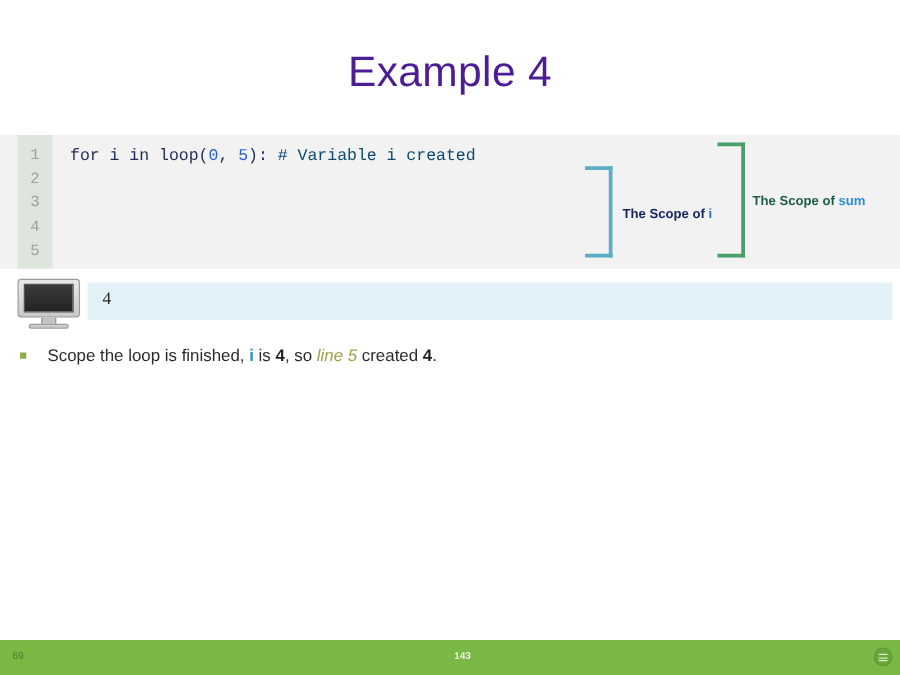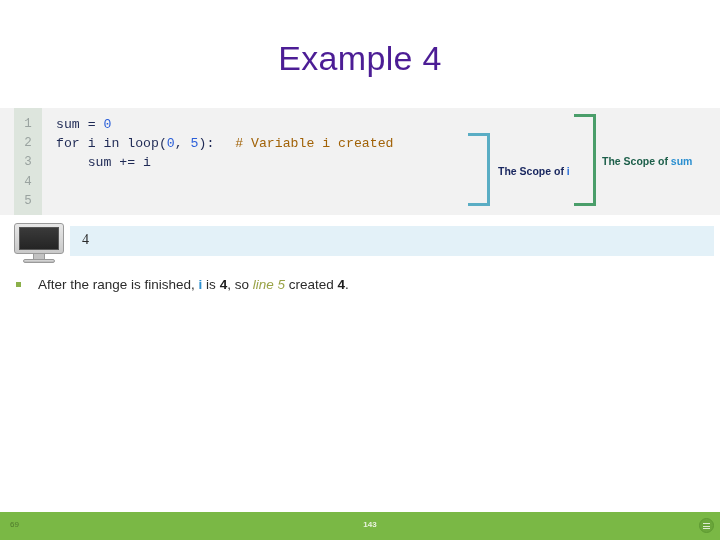--- a/index.html
+++ b/index.html
@@ -66,21 +66,21 @@
     left: 56px;
     top: 7px;
     font-family: "Liberation Mono", "DejaVu Sans Mono", monospace;
     font-size: 13.2px;
     line-height: 19.2px;
     color: #1f2a55;
     white-space: pre;
   }
   .code-lines div { height: 19.2px; }
   .tok-num { color: #2b5fd9; }
-  .tok-comment { color: #a16207; margin-left: 13px; }
+  .tok-comment { color: #0c4a6e; }
 
   
   .bracket {
     position: absolute;
     box-sizing: border-box;
   }
   .bracket-i {
     left: 468px;
     top: 133px;
     width: 22px;
@@ -269,21 +269,21 @@
 
 <div class="code-block">
   <div class="gutter"></div>
   <div class="gutter-nums">
       <div>1</div>
       <div>2</div>
       <div>3</div>
       <div>4</div>
       <div>5</div>
     </div>
-  <div class="code-lines"><div><span>sum = </span><span class="tok-num">0</span></div><div><span>for i in loop(</span><span class="tok-num">0</span><span>, </span><span class="tok-num">5</span><span>): </span><span class="tok-comment"># Variable i created</span></div><div><span>    sum += i</span></div><div>&nbsp;</div></div>
+  <div class="code-lines"><div><span>for i in loop(</span><span class="tok-num">0</span><span>, </span><span class="tok-num">5</span><span>): </span><span class="tok-comment"># Variable i created</span></div><div>&nbsp;</div></div>
 </div>
 
 <div class="bracket bracket-i"></div>
 <div class="scope-label scope-label-i">
   <span>The Scope of </span><span class="hl-blue-dark">i</span>
 </div>
 
 <div class="bracket bracket-sum"></div>
 <div class="scope-label scope-label-sum">
   <span>The Scope of </span><span class="hl-blue">sum</span>
@@ -295,21 +295,21 @@
       <div class="mon-screen"></div>
     </div>
     <div class="mon-neck"></div>
     <div class="mon-base"></div>
   </div>
   <div class="output-bar"></div>
   <div class="output-text">4</div>
 </div>
 
 <div class="bullets">
-    <div class="bullet"><span class="bullet-marker"></span><span>After the range is finished, </span><span class="b-blue">i</span><span> is </span><span class="b-bold">4</span><span>, so </span><span class="b-olive">line 5</span><span> created </span><span class="b-bold">4</span><span>.</span></div>
+    <div class="bullet"><span class="bullet-marker"></span><span>Scope the loop is finished, </span><span class="b-blue">i</span><span> is </span><span class="b-bold">4</span><span>, so </span><span class="b-olive">line 5</span><span> created </span><span class="b-bold">4</span><span>.</span></div>
   </div>
 
 <div class="footer">
   <div class="footer-left">69</div>
   <div class="footer-center">143</div>
   <div class="footer-icon">
     <i></i>
     <i></i>
     <i></i>
   </div>

